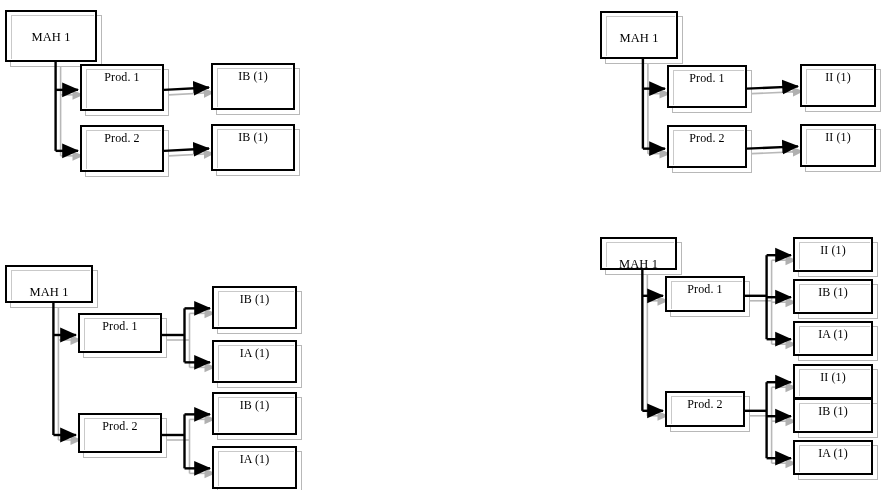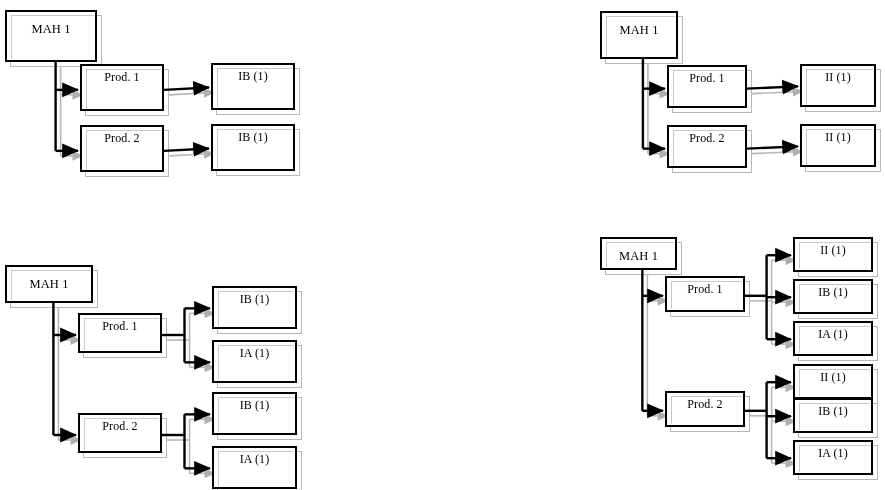--- a/index.html
+++ b/index.html
@@ -32,21 +32,21 @@
     z-index: 5;
   }
   .node .label {
     font-size: 12px;
     line-height: 1;
     color: #000000;
     padding-top: 5px;
     white-space: nowrap;
     letter-spacing: 0.1px;
   }
-  .node.big .label { font-size: 12.5px; padding-top: 11px; }
+  .node.big .label { font-size: 12.5px; padding-top: 19px; }
   
   .shadow {
     position: absolute;
     box-sizing: border-box;
     border: 1px solid #b8b8b8;
     background: #ffffff;
     z-index: 2;
   }
   
   .inner {

